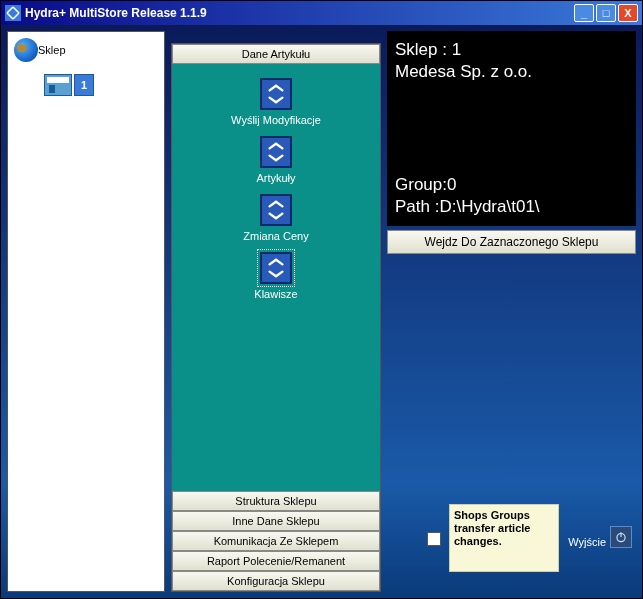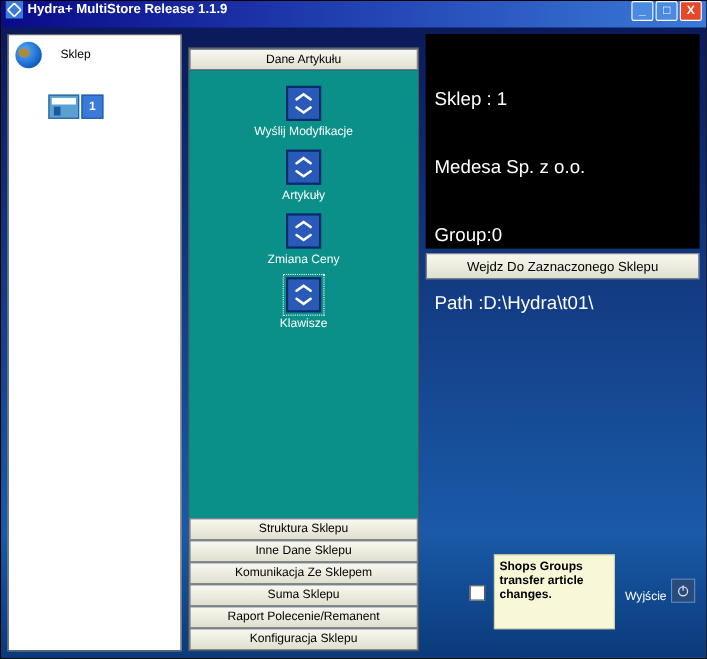--- a/index.html
+++ b/index.html
@@ -16,21 +16,21 @@
   height: 599px;
   background: linear-gradient(90deg, #0a0a8a 0%, #3a7ad8 100%);
   border: 1px solid #000;
   display: flex;
   flex-direction: column;
 }
 .titlebar {
   height: 24px;
   background: linear-gradient(90deg, #0a0a8a 0%, #3a7ad8 100%);
   display: flex;
-  align-items: flex-start;
+  align-items: center;
   padding: 0 4px;
   color: #fff;
   font-weight: bold;
   font-size: 12px;
 }
 .titlebar .app-icon {
   width: 16px; height: 16px;
   margin-right: 4px;
   display: flex; align-items: center; justify-content: center;
 }
@@ -56,23 +56,23 @@
 }
 .left-panel {
   width: 158px;
   background: #fff;
   border: 1px solid #555;
   padding: 6px;
 }
 .tree-root {
   display: flex;
   align-items: center;
-  gap: 17px;
-  color: #000;
-  margin-bottom: 24px;
+  gap: 0;
+  color: #000;
+  margin-bottom: 12px;
 }
 .globe-icon {
   width: 24px; height: 24px;
   background: radial-gradient(circle at 35% 35%, #5ab0f0 0%, #1a6ad0 60%, #0a3a7a 100%);
   border-radius: 50%;
   position: relative;
   overflow: hidden;
 }
 .globe-icon::before {
   content: '';
@@ -186,21 +186,21 @@
 .info-black {
   background: #000;
   color: #fff;
   font-family: Arial, sans-serif;
   font-size: 17px;
   padding: 8px;
   height: 195px;
   display: flex;
   flex-direction: column;
 }
-.info-line { line-height: 1.3; margin-top: 40px; }
+.info-line { line-height: 1.3; }
 .info-spacer { flex: 1; }
 .enter-btn {
   margin-top: 4px;
   background: linear-gradient(180deg, #f8f8f0 0%, #e0e0d0 100%);
   border: 1px solid #888;
   text-align: center;
   padding: 4px 0;
   color: #000;
   font-size: 12px;
   cursor: pointer;
@@ -317,21 +317,20 @@
                 <path d="M5 8 L12 3 L19 8 M19 16 L12 21 L5 16" stroke="#fff" stroke-width="2.5" fill="none" stroke-linecap="round"></path>
               </svg>
           </div>
           <div class="action-label">Klawisze</div>
         </div>
       </div>
       <div class="bottom-buttons">
         <div class="wide-btn">Struktura Sklepu</div>
         <div class="wide-btn">Inne Dane Sklepu</div>
         <div class="wide-btn">Komunikacja Ze Sklepem</div>
-        <div class="wide-btn">Suma Sklepu</div>
         <div class="wide-btn">Raport Polecenie/Remanent</div>
         <div class="wide-btn">Konfiguracja Sklepu</div>
       </div>
     </div>
 
     <div class="right-panel">
       <div class="info-black">
         <div class="info-line">Sklep : 1</div>
         <div class="info-line">Medesa Sp. z o.o.</div>
         <div class="info-spacer"></div>

